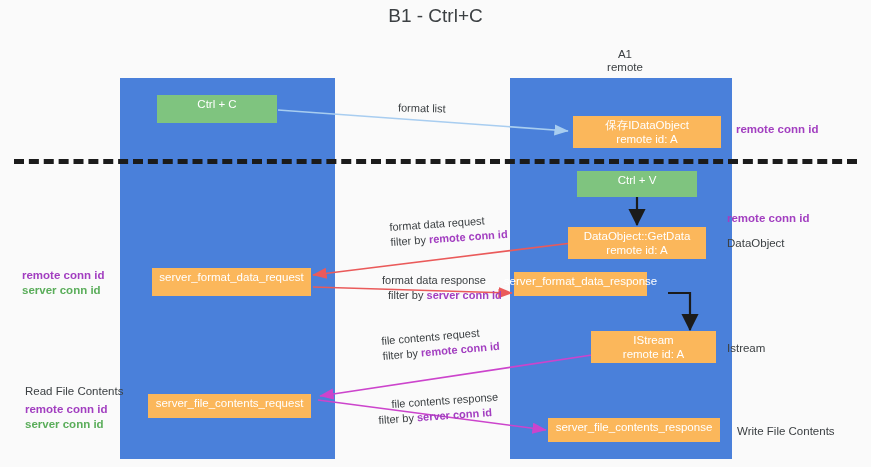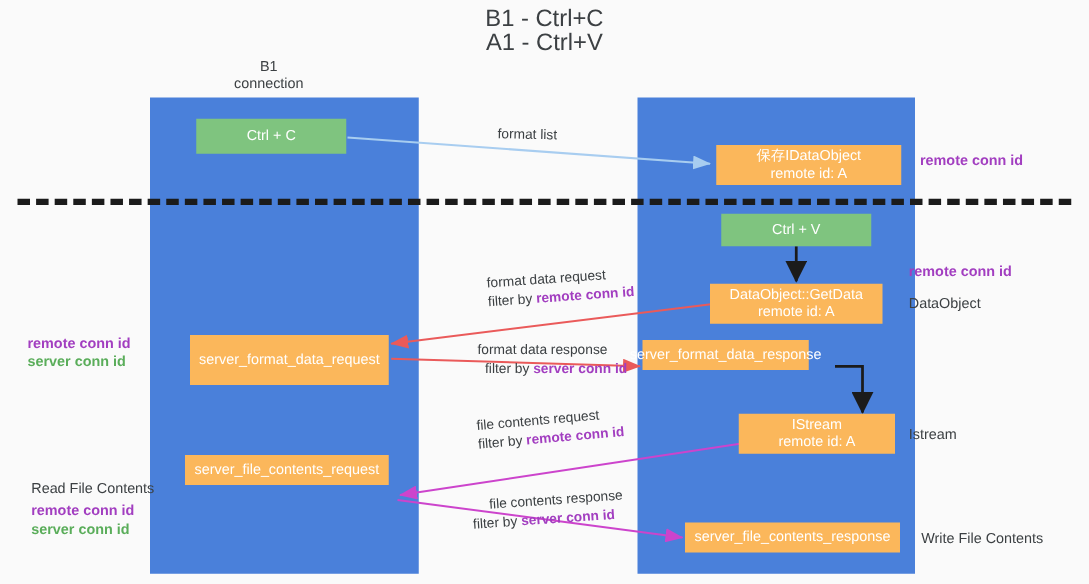--- a/index.html
+++ b/index.html
@@ -31,21 +31,21 @@
     color:#3c4043;
   }
 
   
   .lane{background:#4a80da;}
 
   
   .box{
     box-sizing:border-box;
     display:flex;flex-direction:column;
-    align-items:center;justify-content:center;
+    align-items:center;
     color:#ffffff;
     font-size:11.5px;
     line-height:14px;
     text-align:center;
     padding:2px 6px;
   }
   .box.green{background:#7fc47f;}
   .box.orange{background:#fbb75b;}
   .box .l2{font-size:11.5px;}
 
@@ -72,26 +72,25 @@
 
   svg.arrows{position:absolute;left:0;top:0;width:871px;height:467px;overflow:visible;}
 </style>
 </head>
 <body>
 
 <div class="stage">
 
   <div class="abs title">
     <div>B1 - Ctrl+C</div>
-    <div>A1 - Ctrl+V</div>
-  </div>
-
-  <div class="abs col-head" style="left:120px;top:48px;width:190px;">
-    <div>B1</div>
-    <div>connection</div>
+  </div>
+
+  <div class="abs col-head" style="left:510px;top:48px;width:230px;">
+    <div>A1</div>
+    <div>remote</div>
   </div>
 
   <div class="abs lane" style="left:120px;top:78px;width:215px;height:381px;"></div>
   <div class="abs lane" style="left:510px;top:78px;width:222px;height:381px;"></div>
 
   <svg class="arrows">
     <defs>
       <marker id="ah-blue" markerWidth="9" markerHeight="7" refX="8.5" refY="3.5" orient="auto">
         <polygon points="0 0, 9 3.5, 0 7" fill="#a8cdf0"></polygon>
       </marker>
@@ -134,34 +133,34 @@
 
   <div class="abs box green" style="left:577px;top:171px;width:120px;height:26px;">
     <span>Ctrl + V</span>
   </div>
 
   <div class="abs box orange" style="left:568px;top:227px;width:138px;height:32px;">
     <span>DataObject::GetData</span>
     <span class="l2">remote id: A</span>
   </div>
 
-  <div class="abs box orange" style="left:152px;top:268px;width:159px;height:40px;">
+  <div class="abs box orange" style="left:152px;top:268px;width:159px;height:28px;">
     <span>server_format_data_request</span>
   </div>
 
   <div class="abs box orange" style="left:514px;top:272px;width:133px;height:24px;">
     <span>server_format_data_response</span>
   </div>
 
   <div class="abs box orange" style="left:591px;top:331px;width:125px;height:32px;">
     <span>IStream</span>
     <span class="l2">remote id: A</span>
   </div>
 
-  <div class="abs box orange" style="left:148px;top:364px;width:163px;height:24px;">
+  <div class="abs box orange" style="left:148px;top:394px;width:163px;height:24px;">
     <span>server_file_contents_request</span>
   </div>
 
   <div class="abs box orange" style="left:548px;top:418px;width:172px;height:24px;">
     <span>server_file_contents_response</span>
   </div>
 
   <div class="abs cid remote" style="left:736px;top:122px;">remote conn id</div>
 
   <div class="abs cid remote" style="left:727px;top:211px;">remote conn id</div>

